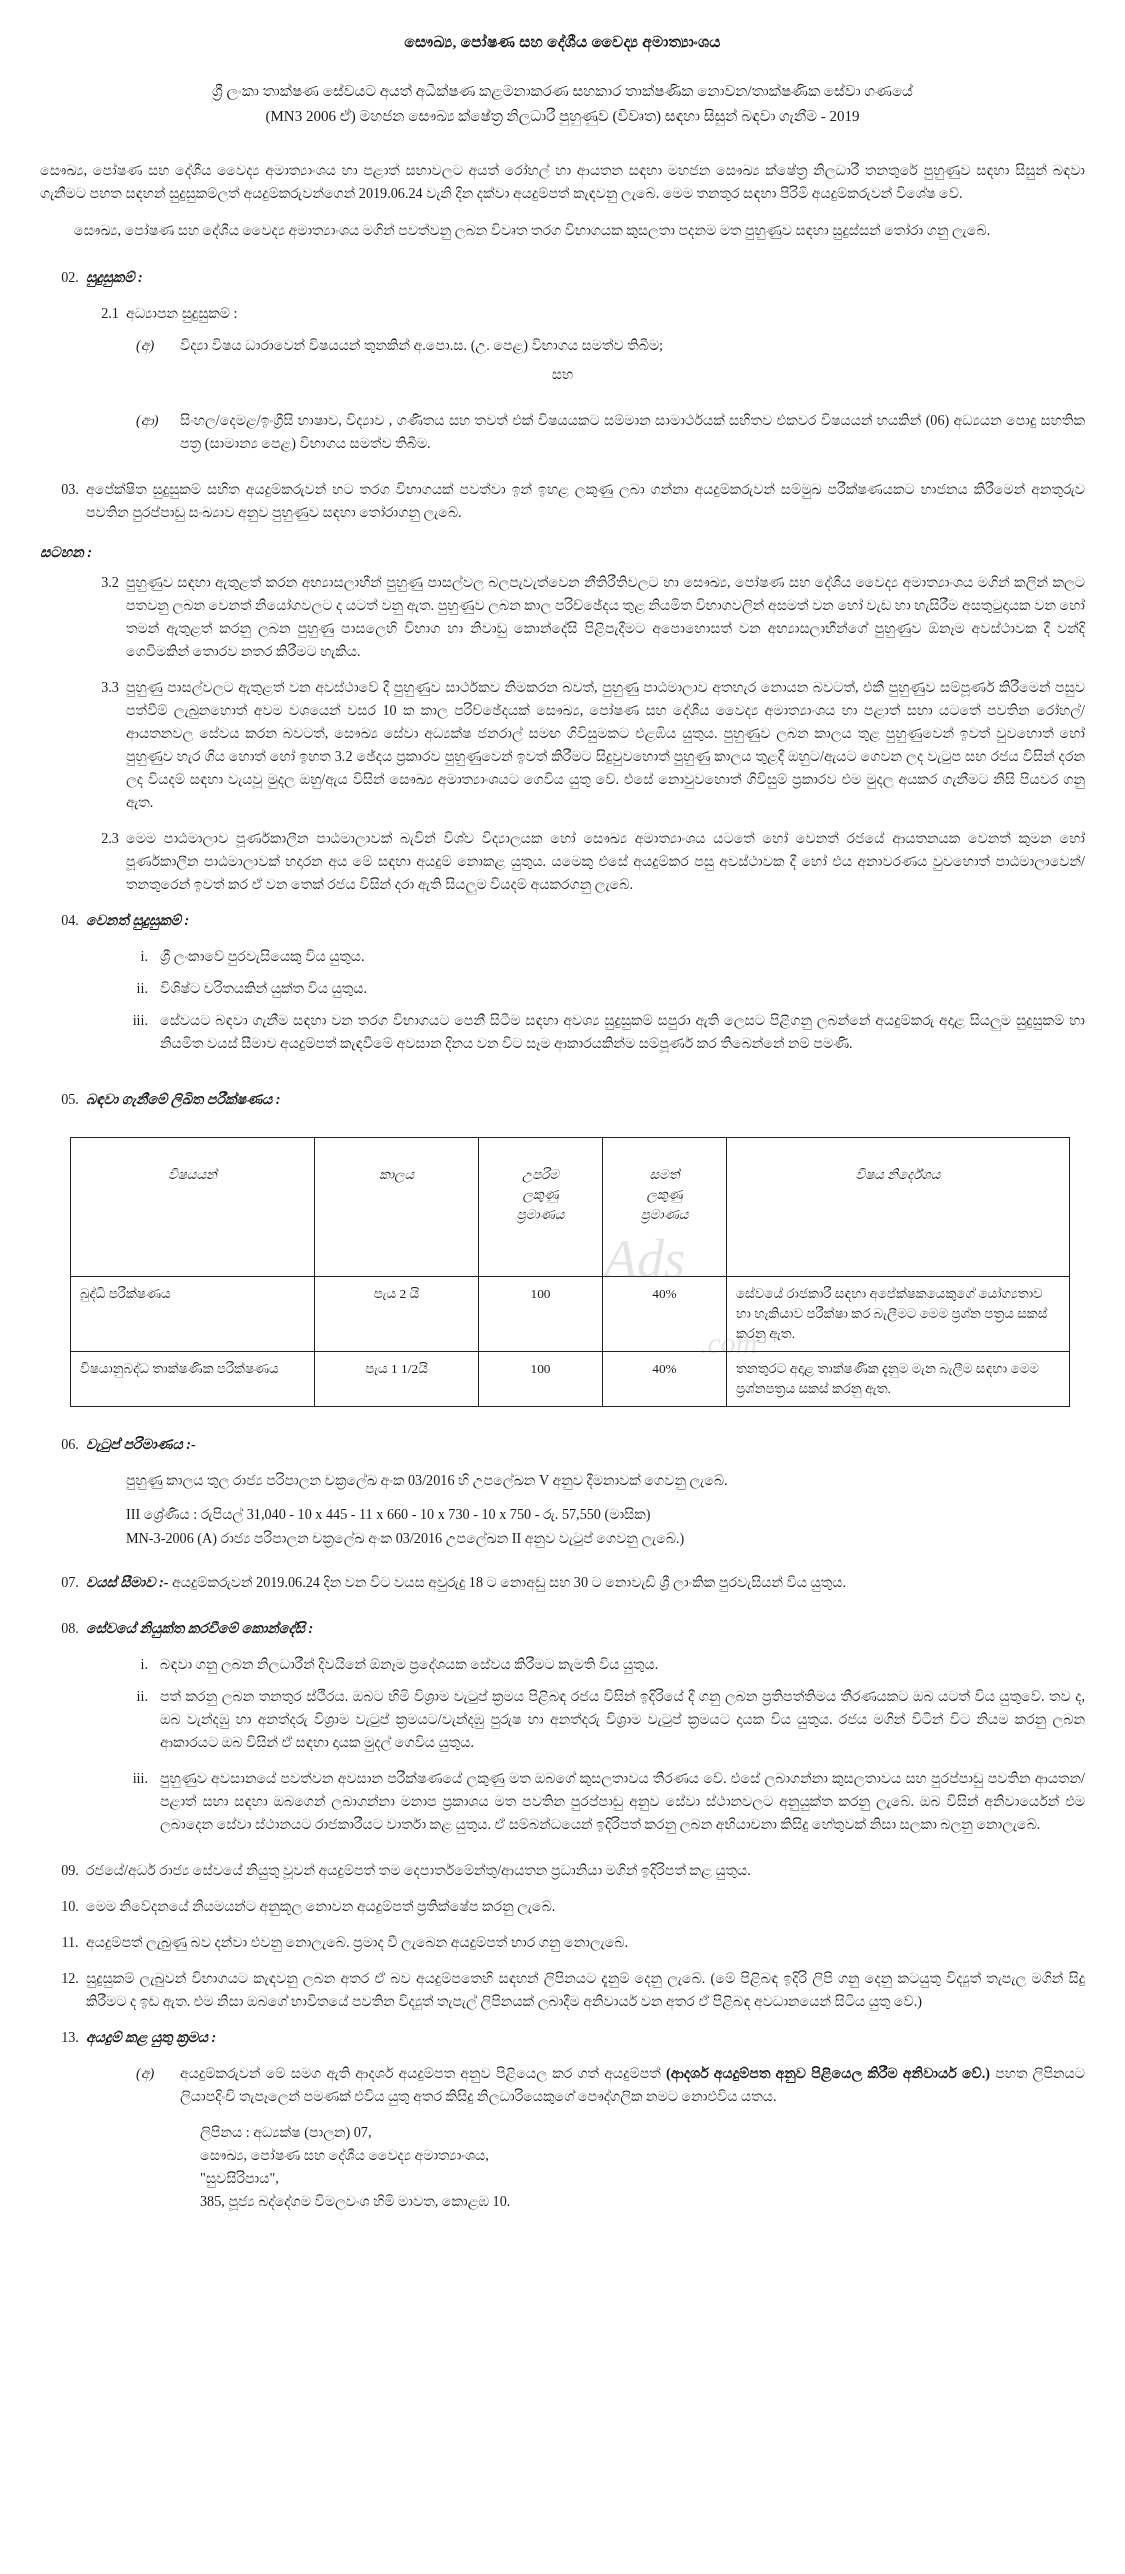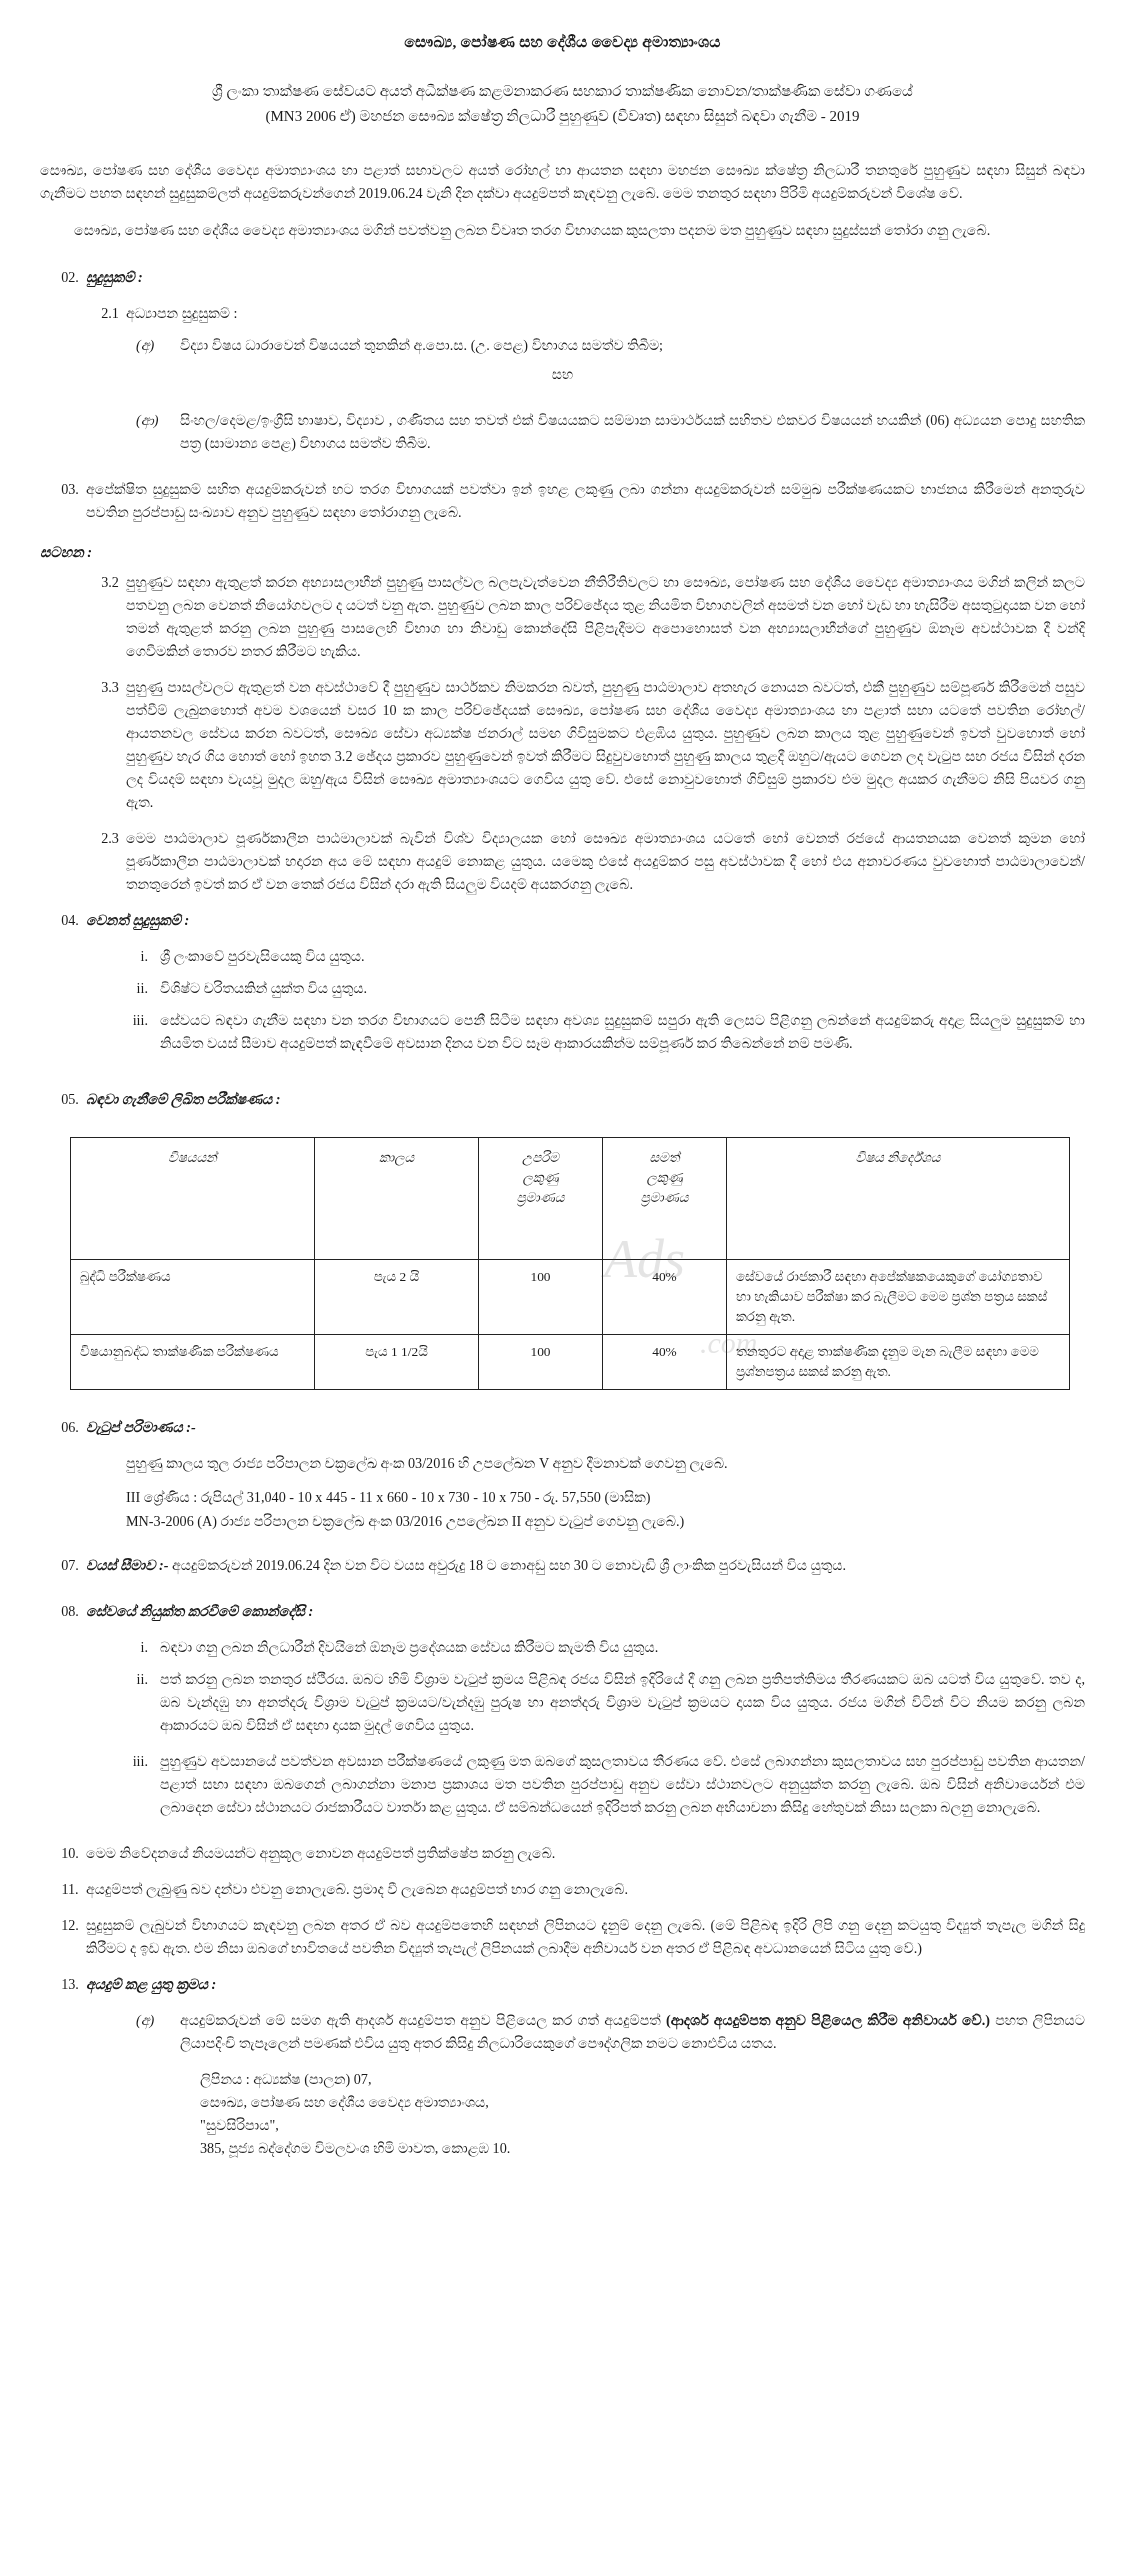--- a/index.html
+++ b/index.html
@@ -110,21 +110,21 @@
     font-size: 13.4px;
     line-height: 1.5;
     vertical-align: top;
   }
   table.exam th {
     text-align: center;
     font-style: italic;
     font-weight: normal;
     height: 104px;
     vertical-align: top;
-    padding-top: 10px;
+    padding-top: 27px;
   }
   table.exam th .stack { display: block; }
   table.exam td.c { text-align: center; }
   table.exam td.num { text-align: center; }
   .col-1 { width: 225px; }
   .col-2 { width: 145px; }
   .col-3 { width: 105px; }
   .col-4 { width: 105px; }
   .col-5 { width: auto; }
 
@@ -332,20 +332,24 @@
       <div class="body">පත් කරනු ලබන තනතුර ස්ථීරය. ඔබට හිමි විශ්‍රාම වැටුප් ක්‍රමය පිළිබඳ රජය විසින් ඉදිරියේ දී ගනු ලබන ප්‍රතිපත්තිමය තීරණයකට ඔබ යටත් විය යුතුවේ. තව ද, ඔබ වැන්දඹු හා අනත්දරු විශ්‍රාම වැටුප් ක්‍රමයට/වැන්දඹු පුරුෂ හා අනත්දරු විශ්‍රාම වැටුප් ක්‍රමයට දායක විය යුතුය. රජය මගින් විටින් විට නියම කරනු ලබන ආකාරයට ඔබ විසින් ඒ සඳහා දායක මුදල් ගෙවිය යුතුය.</div>
     </div>
 
     <div class="item lvl2">
       <div class="num rom">iii.</div>
       <div class="body">පුහුණුව අවසානයේ පවත්වන අවසාන පරීක්ෂණයේ ලකුණු මත ඔබගේ කුසලතාවය තීරණය වේ. එසේ ලබාගන්නා කුසලතාවය සහ පුරප්පාඩු පවතින ආයතන/පළාත් සභා සඳහා ඔබගෙන් ලබාගන්නා මනාප ප්‍රකාශය මත පවතින පුරප්පාඩු අනුව සේවා ස්ථානවලට අනුයුක්ත කරනු ලැබේ. ඔබ විසින් අනිවාර්යෙන් එම ලබාදෙන සේවා ස්ථානයට රාජකාරීයට වාර්තා කළ යුතුය. ඒ සම්බන්ධයෙන් ඉදිරිපත් කරනු ලබන අභියාචනා කිසිදු හේතුවක් නිසා සලකා බලනු නොලැබේ.</div>
     </div>
 
     <div class="spacer-sm"></div>
 
+    <div class="item">
+      <div class="num">09.</div>
+      <div class="body">රජයේ/අර්ධ රාජ්‍ය සේවයේ නියුතු වූවන් අයදුම්පත් තම දෙපාර්තමේන්තු/ආයතන ප්‍රධානියා මගින් ඉදිරිපත් කළ යුතුය.</div>
+    </div>
 
     <div class="item">
       <div class="num">10.</div>
       <div class="body">මෙම නිවේදනයේ නියමයන්ට අනුකූල නොවන අයදුම්පත් ප්‍රතික්ෂේප කරනු ලැබේ.</div>
     </div>
 
     <div class="item">
       <div class="num">11.</div>
       <div class="body">අයදුම්පත් ලැබුණු බව දන්වා එවනු නොලැබේ. ප්‍රමාද වී ලැබෙන අයදුම්පත් භාර ගනු නොලැබේ.</div>
     </div>

